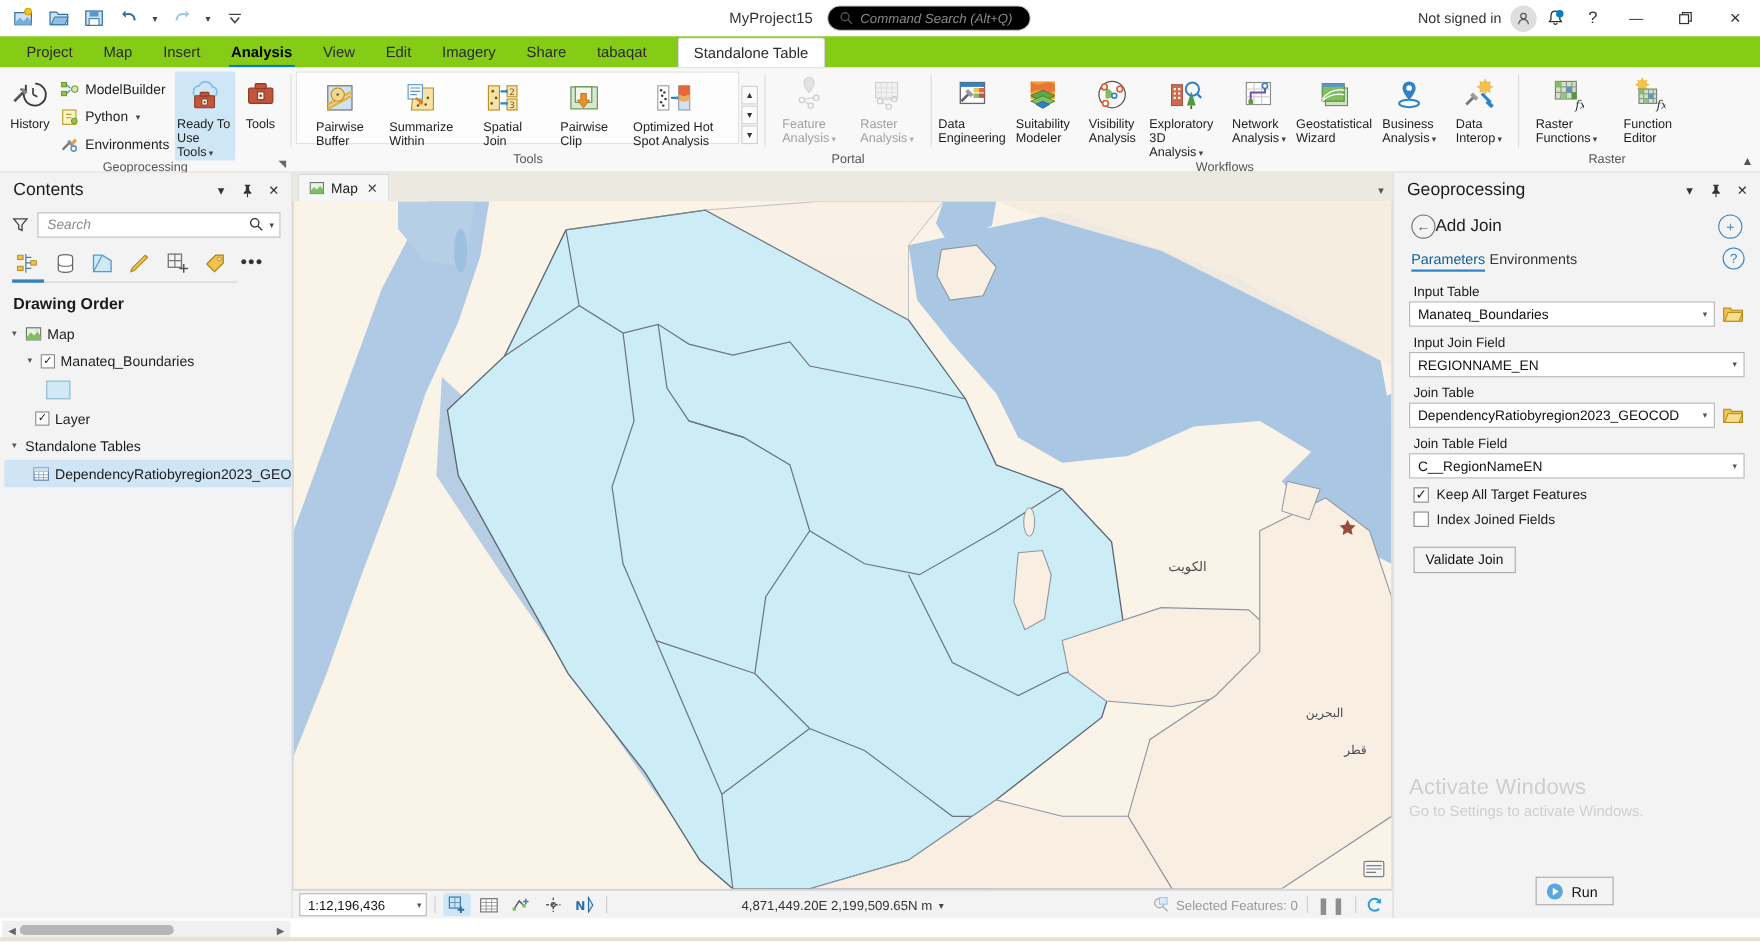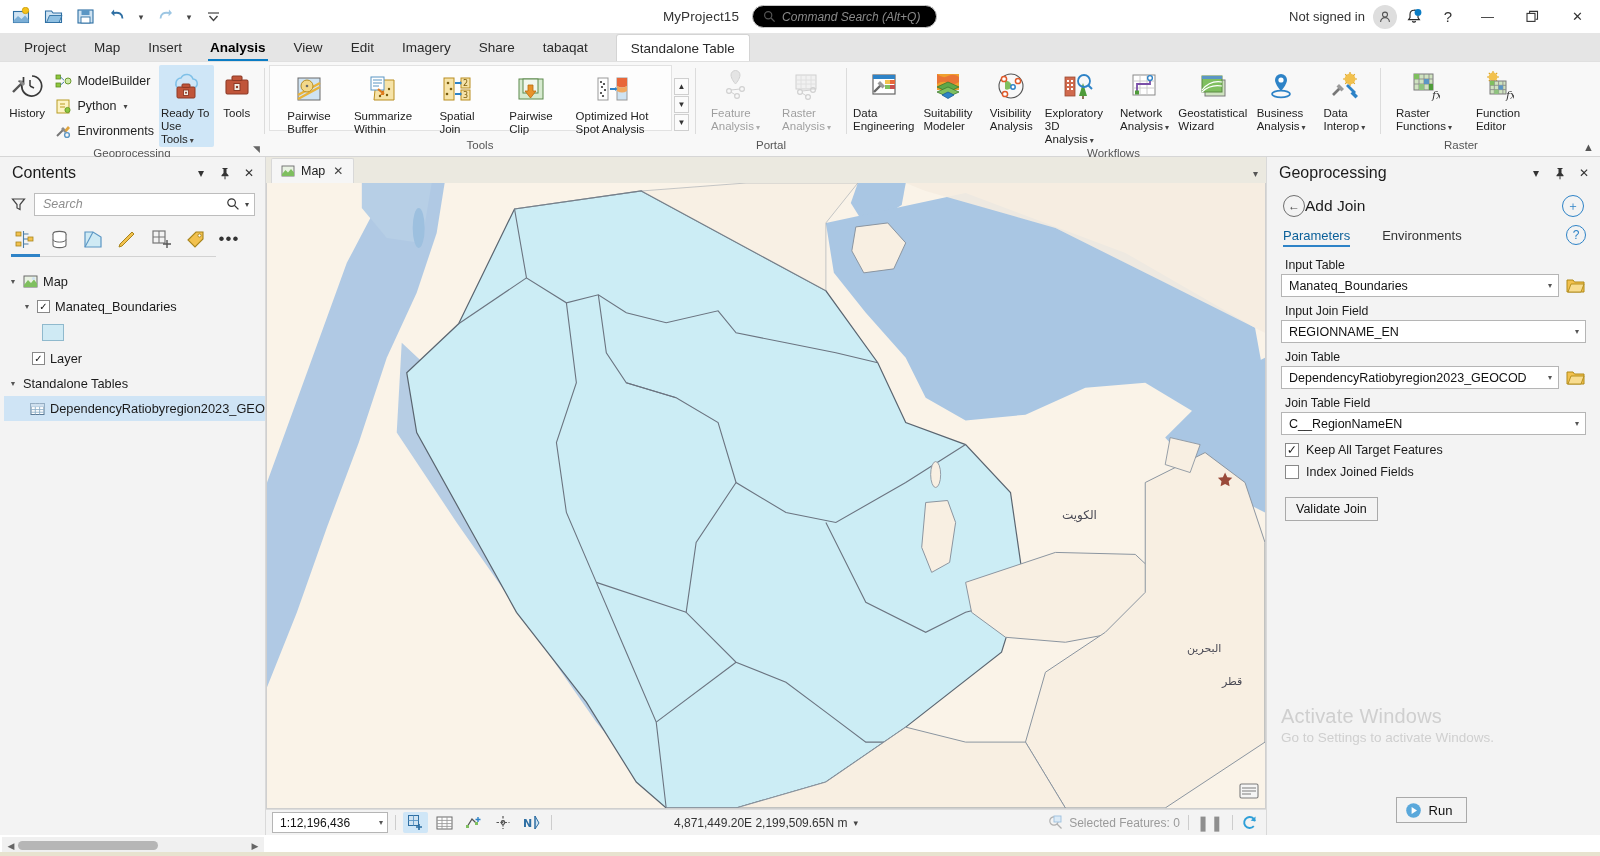--- a/index.html
+++ b/index.html
@@ -52,21 +52,21 @@
     cursor: pointer; position: relative;
   }
   .win-btn {
     width: 45px; height: 33px; display: flex; align-items: center; justify-content: center;
     cursor: pointer; font-size: 13px; color: #333;
   }
 
   
   #ribbon-tabs {
     position: absolute; top: 33px; left: 0; width: 1600px; height: 28px;
-    background: #e5e5e5; display: flex; align-items: flex-end; padding-left: 10px;
+    background: #84cc16; display: flex; align-items: flex-end; padding-left: 10px;
   }
   .rtab {
     padding: 0 14px; height: 26px; line-height: 26px; font-size: 13.5px;
     color: #2b2b2b; cursor: pointer; position: relative; white-space: nowrap;
   }
   .rtab.active { font-weight: bold; color: #000; }
   .rtab.active::after {
     content: ''; position: absolute; left: 12px; right: 12px; bottom: 0;
     height: 2.5px; background: #0a7cc4;
   }
@@ -245,21 +245,21 @@
   }
   #gp-body { flex: 1; position: relative; padding: 0 14px; overflow: hidden; }
   .gp-nav { display: flex; align-items: center; height: 34px; padding: 0 2px; }
   .circ-btn {
     width: 22px; height: 22px; border: 1.3px solid #6f6f6f; border-radius: 50%;
     display: flex; align-items: center; justify-content: center;
     font-size: 12px; color: #4a4a4a; cursor: pointer;
   }
   #gp-toolname { flex: 1; text-align: left; font-size: 15.5px; color: #1b1b1b; }
   .gp-tabs {
-    display: flex; align-items: center; gap: 32px; height: 28px; padding: 0 2px;
+    display: flex; align-items: center; gap: 4px; height: 28px; padding: 0 2px;
     border-bottom: 0px; position: relative;
   }
   .gp-tab { font-size: 13px; color: #333; cursor: pointer; position: relative; padding-bottom: 4px; }
   .gp-tab.active { color: #0a5f99; }
   .gp-tab.active::after {
     content: ''; position: absolute; left: 0; right: 0; bottom: 0; height: 2px; background: #2e83c7;
   }
   #gp-help {
     position: absolute; right: 0; top: 2px; width: 20px; height: 20px; border-radius: 50%;
     border: 1.3px solid #2e83c7; color: #2e83c7; font-size: 12px;
@@ -840,20 +840,21 @@
           <path d="M3 11 L11 3 h7 v7 l-8 8 Z" fill="#f2c14e" stroke="#a8841c" stroke-width="1.1"></path>
           <circle cx="14.5" cy="6.5" r="1.6" fill="#fff" stroke="#a8841c" stroke-width=".9"></circle>
         </svg>
       </div>
       <div class="ct-btn" style="font-size:17px;color:#333;letter-spacing:1px;line-height:10px;">•••</div>
       <div class="ct-trackline"></div>
       <div class="ct-underline"></div>
     </div>
 
     <div id="toc">
+      <div class="drawing-order">Drawing Order</div>
 
       <div class="toc-row" style="padding-left:8px;">
         <span class="tri">▼</span>
         <span style="display:flex;">
           <svg width="15" height="15" viewBox="0 0 15 15">
             <rect x="1" y="2" width="13" height="11" fill="#e9f2e3" stroke="#6a6a6a" stroke-width="1"></rect>
             <path d="M1 11 L5 6 L8 9 L11 5.5 L14 9.5 V13 H1 Z" fill="#7fbf5f"></path>
             <circle cx="10.5" cy="4.5" r="1.6" fill="#cfe3f2"></circle>
           </svg>
         </span>

